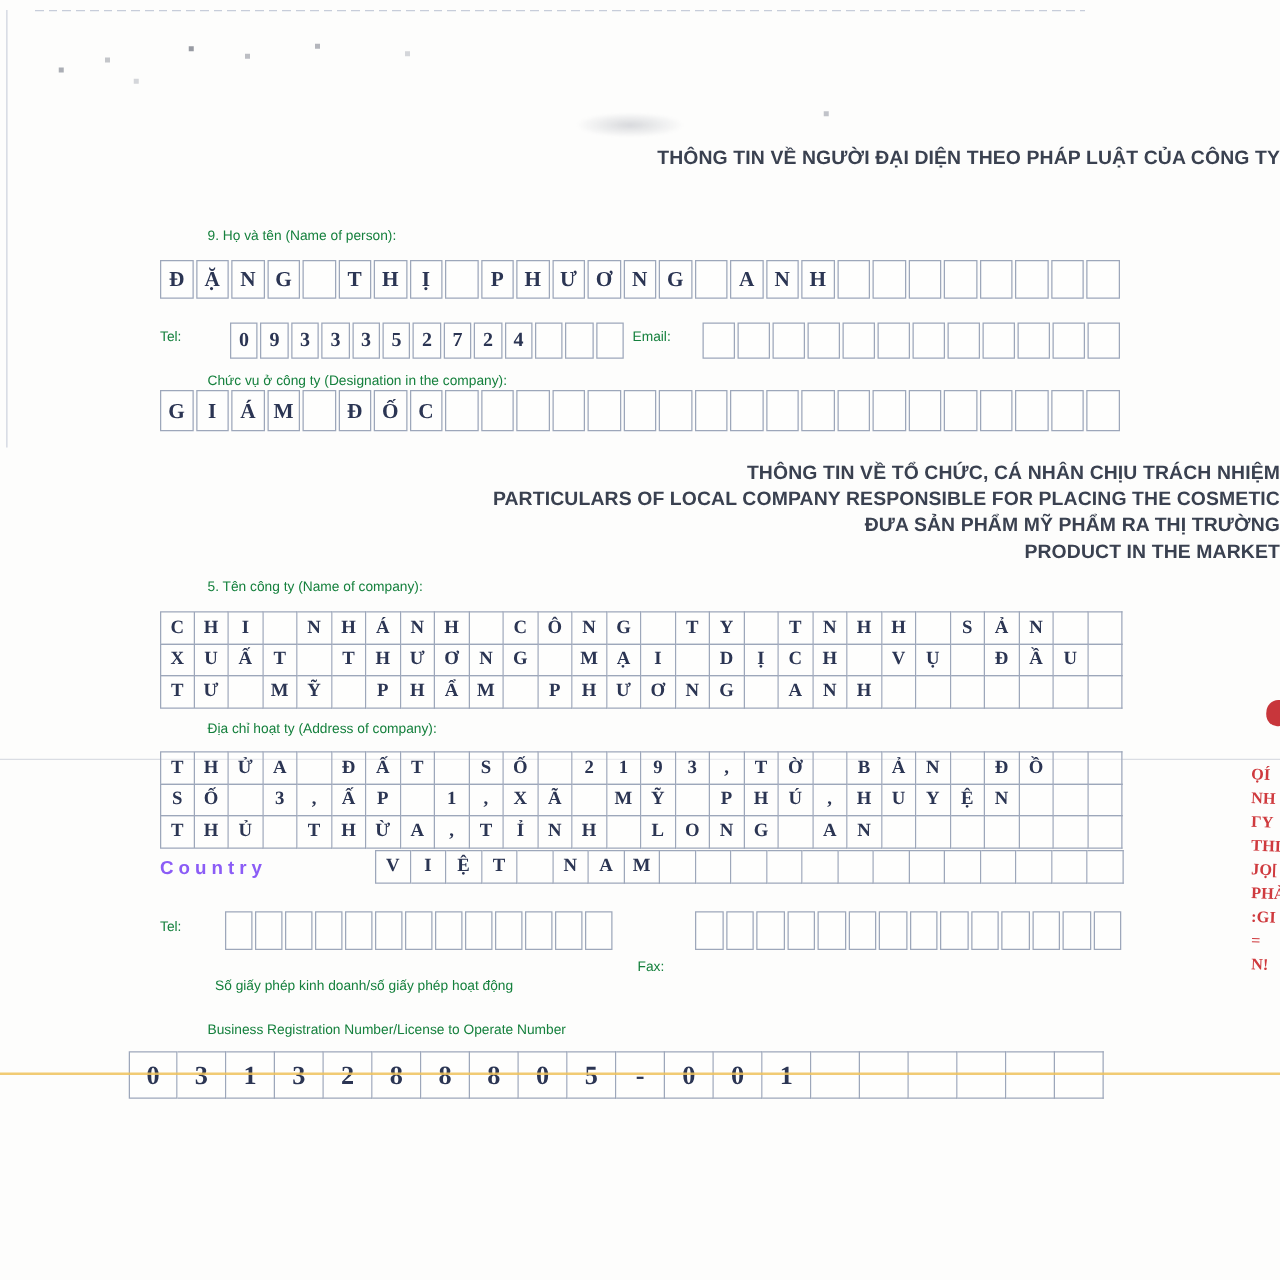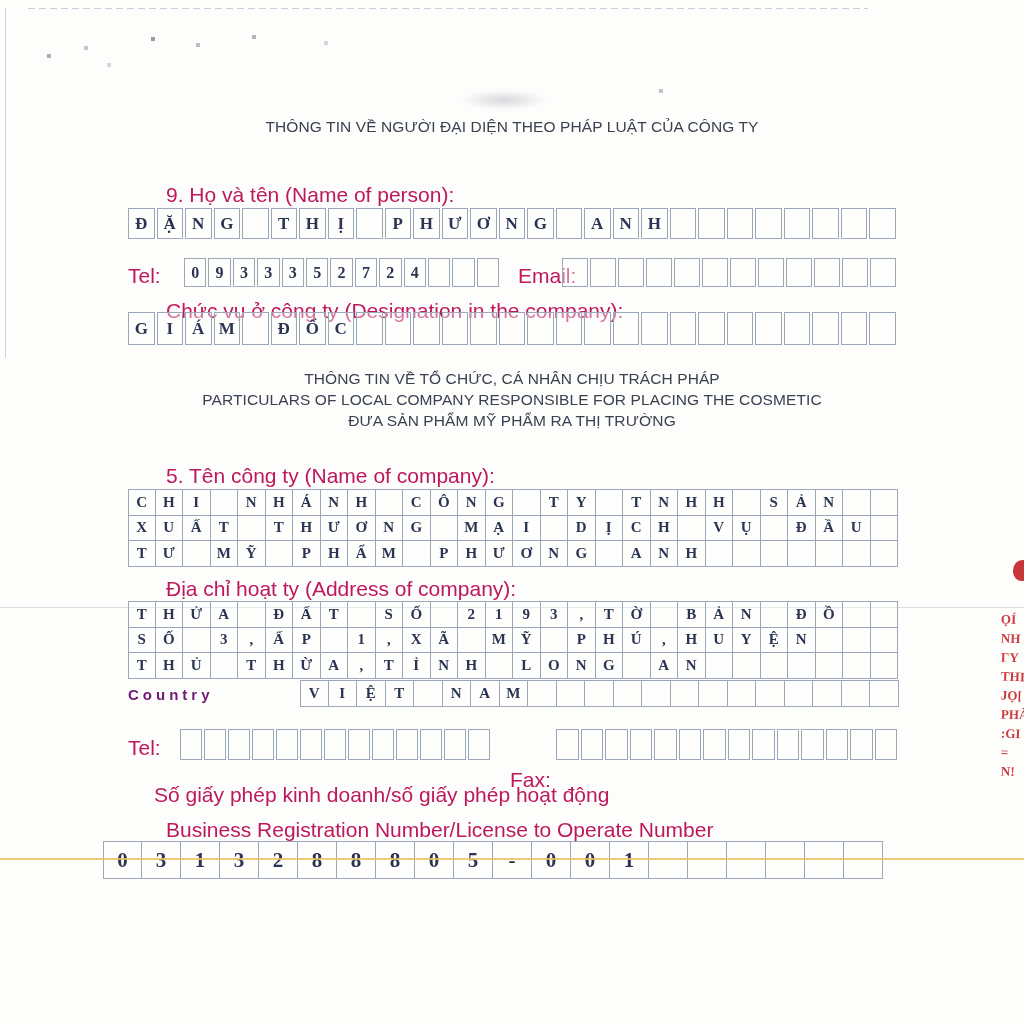--- a/index.html
+++ b/index.html
@@ -13,24 +13,24 @@
   .mid-gray-line{left:0;top:607px;width:1024px;height:1px;background:#dadde3}
   .yellow-line{left:0;top:858px;width:1024px;height:2px;background:#eec25c;opacity:.85;z-index:6}
   .smudge{left:460px;top:90px;width:88px;height:20px;border-radius:50%;
     background:radial-gradient(ellipse at center,rgba(120,125,140,.28),rgba(120,125,140,0) 70%);filter:blur(1px)}
   .specks{left:0;top:0;width:2px;height:2px;background:transparent;
     box-shadow:48px 55px 0 1px rgba(90,95,110,.5),85px 47px 0 1px rgba(90,95,110,.35),
     152px 38px 0 1px rgba(70,75,90,.55),197px 44px 0 1px rgba(90,95,110,.4),
     253px 36px 0 1px rgba(90,95,110,.45),325px 42px 0 1px rgba(120,125,140,.3),
     108px 64px 0 1px rgba(120,125,140,.3),660px 90px 0 1px rgba(120,125,140,.45)}
   
-  .title{left:0;width:1024px;text-align:center;font-weight:normal;font-size:15.5px;
+  .title{left:0;width:1024px;text-align:right;font-weight:bold;font-size:15.5px;
     line-height:21px;color:#3a4150;letter-spacing:.1px}
-  .label{font-size:21px;color:#be185d}
-  .country-label{font-weight:bold;font-size:15px;letter-spacing:4px;color:#701a75}
+  .label{font-size:11px;color:#15803d}
+  .country-label{font-weight:bold;font-size:15px;letter-spacing:4px;color:#8b5cf6}
   
   .boxrow{position:absolute;display:flex;z-index:2}
   .cell{flex:0 0 auto;display:flex;align-items:center;justify-content:center;
     font-family:"Liberation Serif",serif;font-weight:bold;color:#2b3553;background:rgba(255,255,255,.4)}
   .gapped .cell{border:1px solid #9da7ba;margin-right:2px}
   .grid .cell{border:1px solid #9da7ba}
   .grid .cell + .cell{border-left:none}
   .r-name .cell{width:26.5px;height:31px;font-size:17px}
   .r-tel1 .cell{width:22.4px;height:29px;font-size:16px}
   .r-email .cell{width:26px;height:29px;font-size:16px}
@@ -103,21 +103,21 @@
     <span class="cell">3</span>
     <span class="cell">5</span>
     <span class="cell">2</span>
     <span class="cell">7</span>
     <span class="cell">2</span>
     <span class="cell">4</span>
     <span class="cell"></span>
     <span class="cell"></span>
     <span class="cell"></span>
   </div>
-<div class="abs label" style="left:518px;top:264px">Email:</div>
+<div class="abs label" style="left:506px;top:264px">Email:</div>
 <div class="boxrow gapped r-email" style="left:562px;top:258px">
     <span class="cell"></span>
     <span class="cell"></span>
     <span class="cell"></span>
     <span class="cell"></span>
     <span class="cell"></span>
     <span class="cell"></span>
     <span class="cell"></span>
     <span class="cell"></span>
     <span class="cell"></span>
@@ -151,23 +151,24 @@
     <span class="cell"></span>
     <span class="cell"></span>
     <span class="cell"></span>
     <span class="cell"></span>
     <span class="cell"></span>
     <span class="cell"></span>
     <span class="cell"></span>
   </div>
 
 <div class="abs title" style="top:368px">
-  <div>THÔNG TIN VỀ TỔ CHỨC, CÁ NHÂN CHỊU TRÁCH PHÁP</div>
+  <div>THÔNG TIN VỀ TỔ CHỨC, CÁ NHÂN CHỊU TRÁCH NHIỆM</div>
   <div>PARTICULARS OF LOCAL COMPANY RESPONSIBLE FOR PLACING THE COSMETIC</div>
   <div>ĐƯA SẢN PHẨM MỸ PHẨM RA THỊ TRƯỜNG</div>
+  <div>PRODUCT IN THE MARKET</div>
 </div>
 
 <div class="abs label" style="left:166px;top:464px">5. Tên công ty (Name of company):</div>
 <div class="boxrow grid r-comp" style="left:128px;top:489px">
     <span class="cell">C</span>
     <span class="cell">H</span>
     <span class="cell">I</span>
     <span class="cell"></span>
     <span class="cell">N</span>
     <span class="cell">H</span>
@@ -399,21 +400,21 @@
     <span class="cell"></span>
     <span class="cell"></span>
     <span class="cell"></span>
     <span class="cell"></span>
     <span class="cell"></span>
     <span class="cell"></span>
     <span class="cell"></span>
     <span class="cell"></span>
   </div>
 
-<div class="abs label" style="left:154px;top:783px">Số giấy phép kinh doanh/số giấy phép hoạt động</div>
+<div class="abs label" style="left:172px;top:783px">Số giấy phép kinh doanh/số giấy phép hoạt động</div>
 <div class="abs label" style="left:166px;top:818px">Business Registration Number/License to Operate Number</div>
 <div class="boxrow grid r-lic" style="left:103px;top:841px">
     <span class="cell">0</span>
     <span class="cell">3</span>
     <span class="cell">1</span>
     <span class="cell">3</span>
     <span class="cell">2</span>
     <span class="cell">8</span>
     <span class="cell">8</span>
     <span class="cell">8</span>

